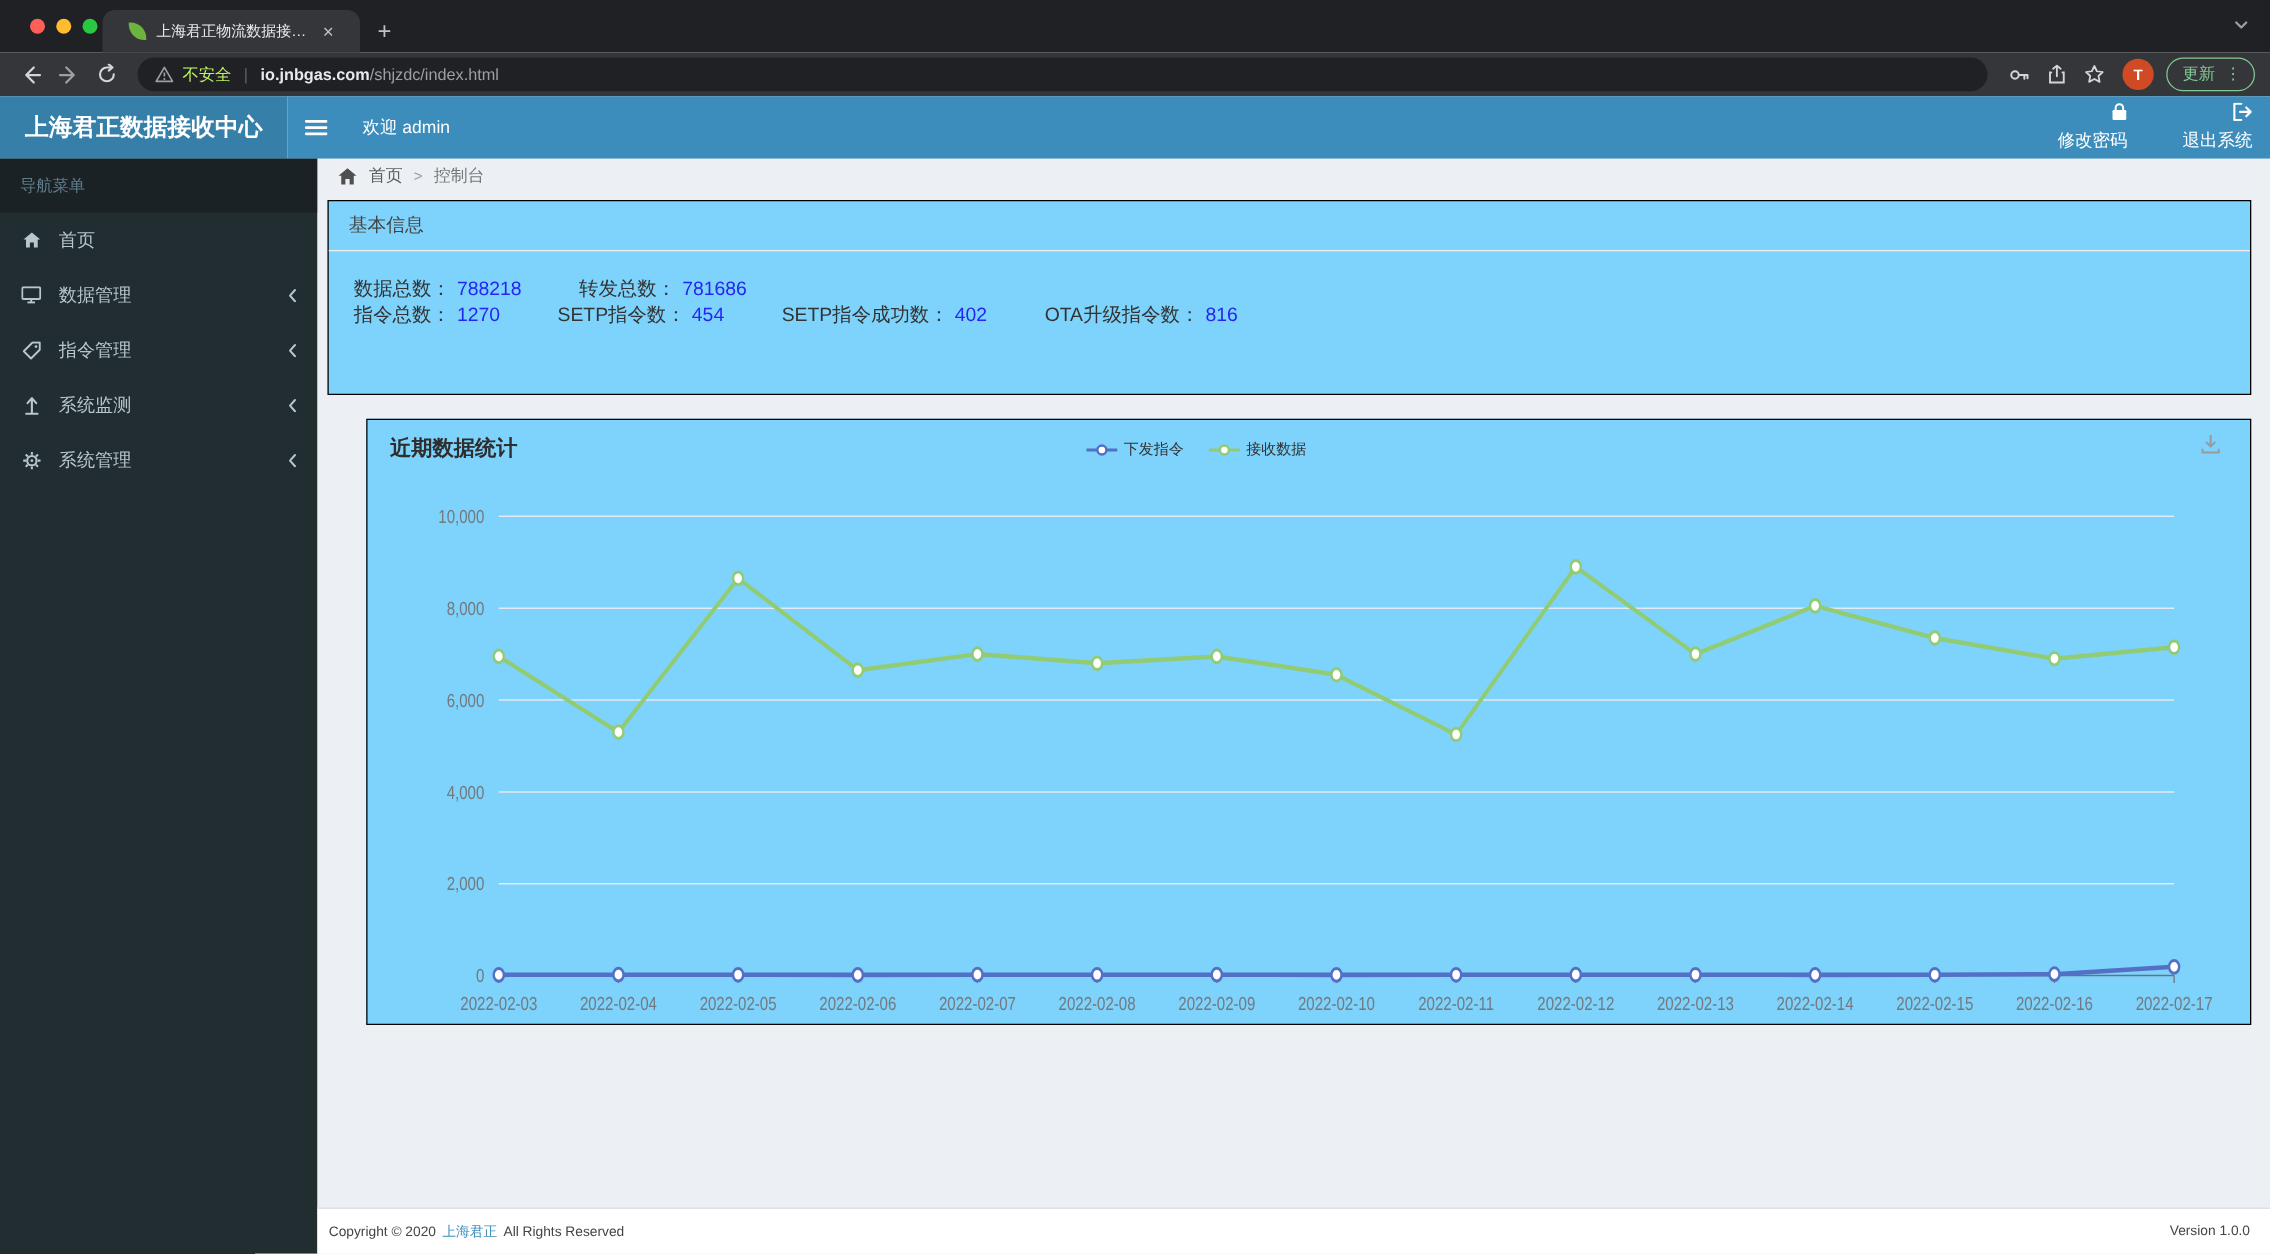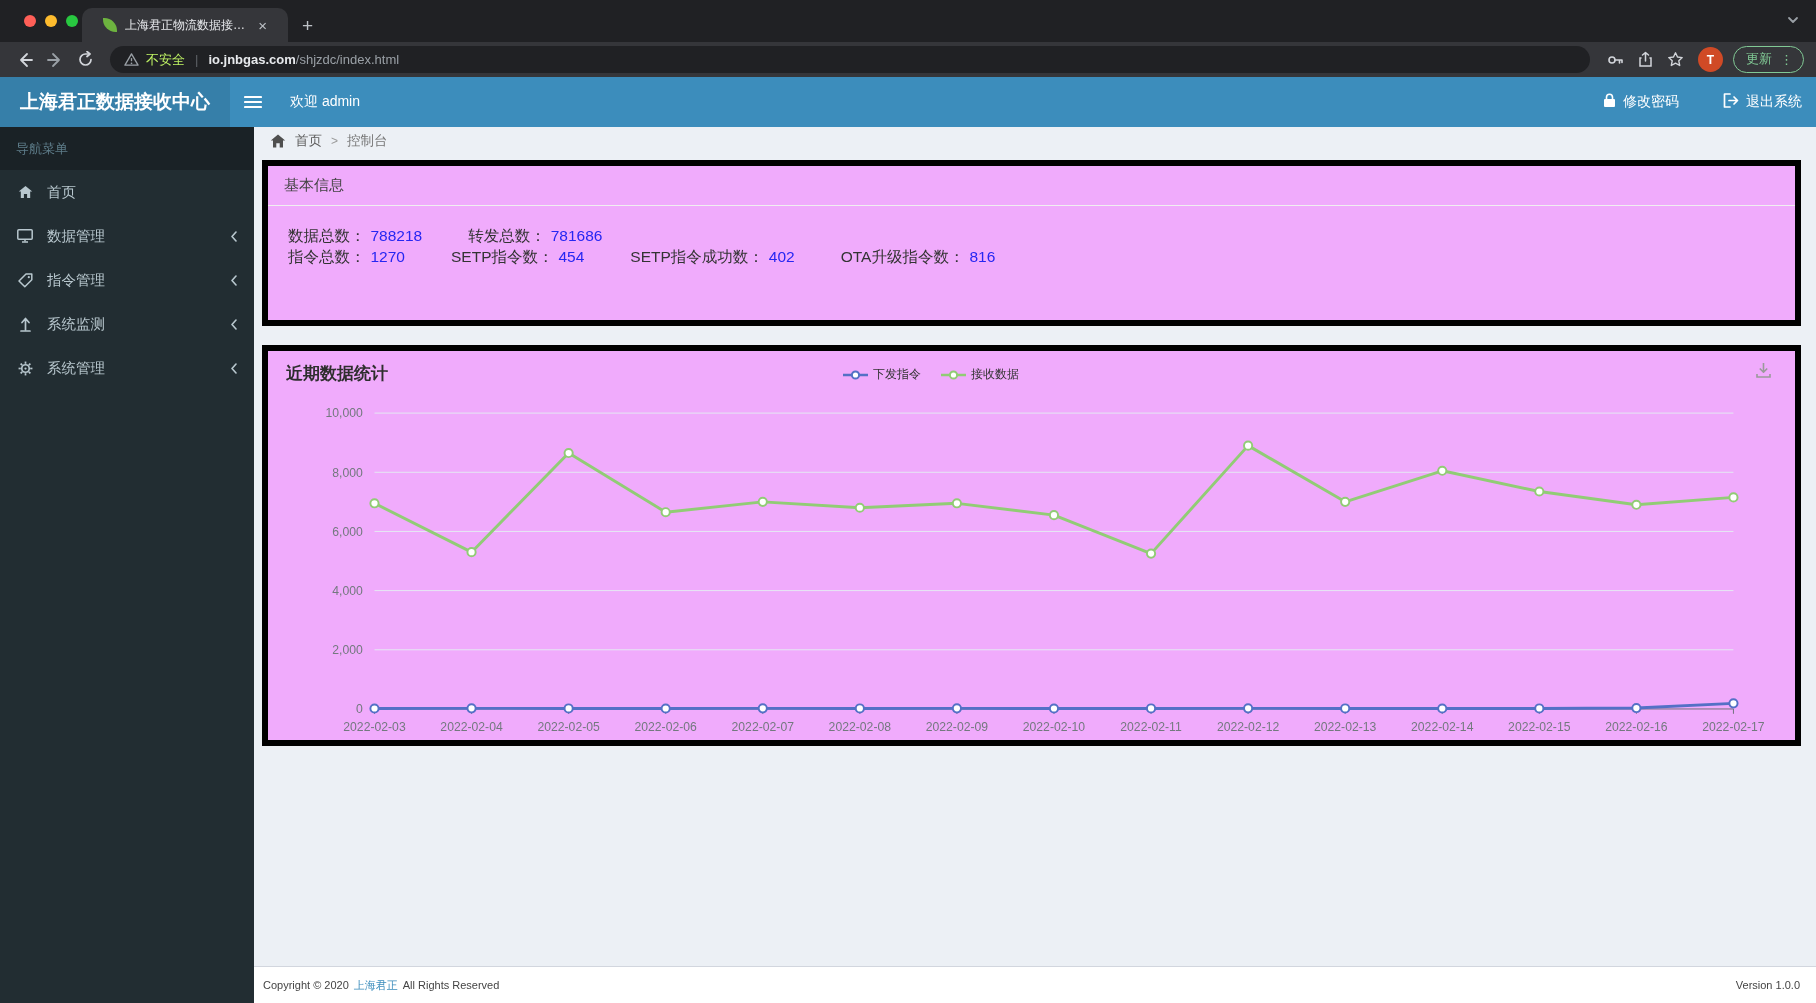--- a/index.html
+++ b/index.html
@@ -36,41 +36,41 @@
                  display:flex; align-items:center; gap:8px; padding:3px 10px 4px 12px; flex:none; }
   .update-dots { letter-spacing:0; font-size:13px; }
   
   .app-header { height:50px; display:flex; flex:none; }
   .logo { width:230px; background:#367fa9; color:#fff; font-size:19px; font-weight:bold;
           display:flex; align-items:center; justify-content:center; white-space:nowrap; }
   .navbar { flex:1; background:#3c8dbc; color:#fff; display:flex; align-items:center; padding:0 14px; font-size:14px; }
   .hamburger { width:40px; display:flex; align-items:center; }
   .welcome { margin-left:6px; }
   .nav-spacer { flex:1; }
-  .nav-action { display:flex; align-items:flex-start; gap:7px; margin-left:44px; cursor:default; }
+  .nav-action { display:flex; align-items:flex-end; gap:7px; margin-left:44px; cursor:default;flex-direction:column; }
   
   .main { flex:1; display:flex; min-height:0; }
   .sidebar { width:254px; background:#222d32; flex:none; }
   .sidebar-heading { background:#1a2226; color:#5e7d8a; font-size:13px; padding:13px 16px 12px; }
   .side-item { display:flex; align-items:center; gap:13px; padding:0 16px; height:44px; color:#b8c7ce; font-size:14.5px; cursor:default; }
   .side-item svg { flex:none; }
   .side-chev { margin-left:auto; color:#b8c7ce; display:flex; }
   .content-col { flex:1; display:flex; flex-direction:column; min-width:0; background:#ecf0f5; }
   .breadcrumb { height:27px; padding:0 16px; display:flex; align-items:center; gap:9px; color:#5f5f5f; font-size:13.5px; }
   .crumb-sep { color:#9a9a9a; font-size:12px; }
   .crumb-current { color:#777; }
   .content { flex:1; padding:6px 15px 0 8px; overflow:hidden; }
-  .panel { background:#f0abfc; border:6px solid #000000; }
+  .panel { background:#7dd3fc; border:1px solid #000000; }
   .panel-header { padding:10px 16px; font-size:15px; color:#444; border-bottom:1px solid #f0f0f0; }
   .panel-body { padding:20px 20px 52px; }
   .stat-row { display:flex; gap:46px; font-size:15.5px; color:#333; }
   .stat-row + .stat-row { margin-top:0; }
   .stat-value { color:#2626f2; margin-left:5px; }
   
-  .chart-panel { margin-top:19px; height:401px; position:relative; }
+  .chart-panel { margin-top:19px; height:485px; position:relative;margin-left:31px; }
   .chart-title { position:absolute; left:18px; top:11px; font-size:17px; font-weight:bold; color:#2e2e2e; }
   .chart-legend { position:absolute; left:575px; top:15px; display:flex; gap:20px; align-items:center; font-size:12px; color:#333; }
   .legend-item { display:flex; align-items:center; gap:5px; cursor:default; }
   .download-btn { position:absolute; right:22px; top:10px; color:#9a9a9a; cursor:default; }
   #chart { position:absolute; left:0; top:0; width:100%; height:100%; }
   
   .footer { height:37px; background:#fff; border-top:1px solid #d2d6de; display:flex; align-items:center;
             padding:0 16px 0 9px; font-size:11px; color:#444; flex:none; }
   .footer-link { color:#3c8dbc; margin:0 5px; }
   .version { margin-left:auto; }

